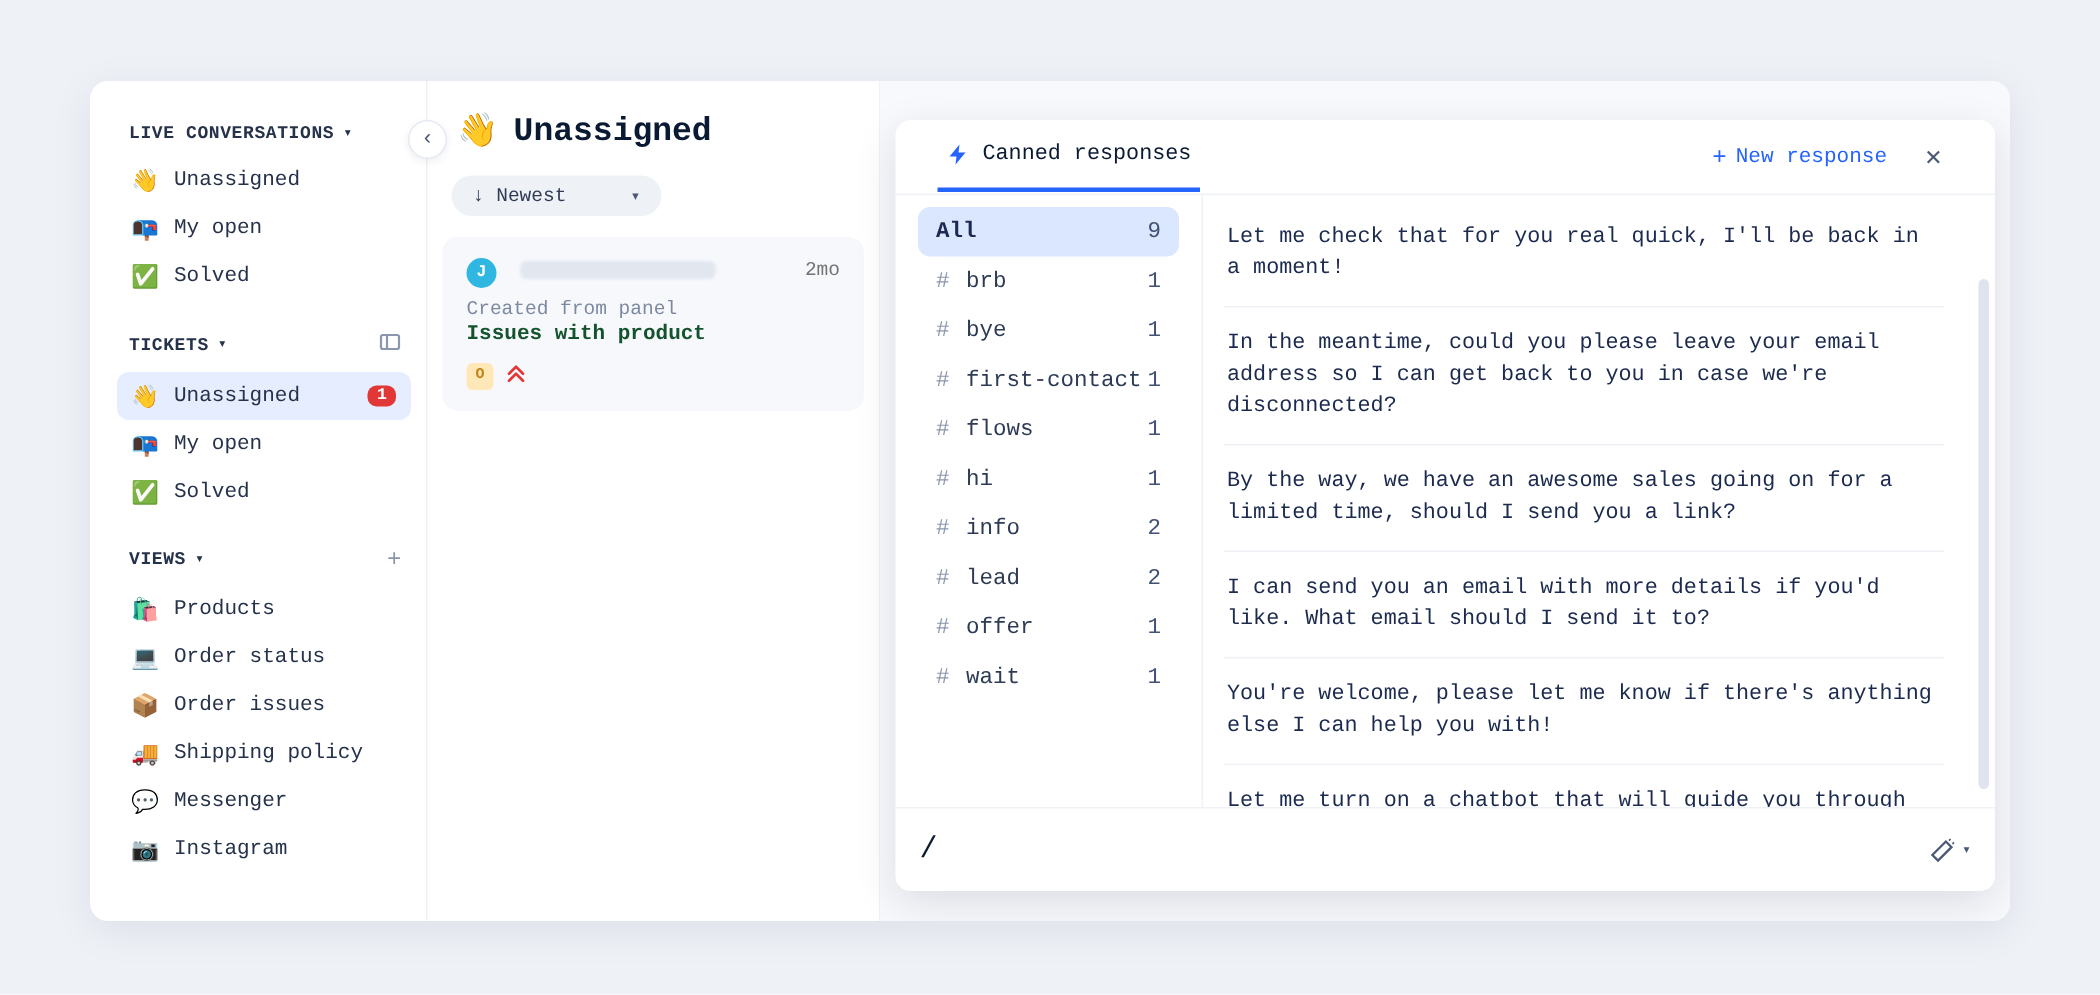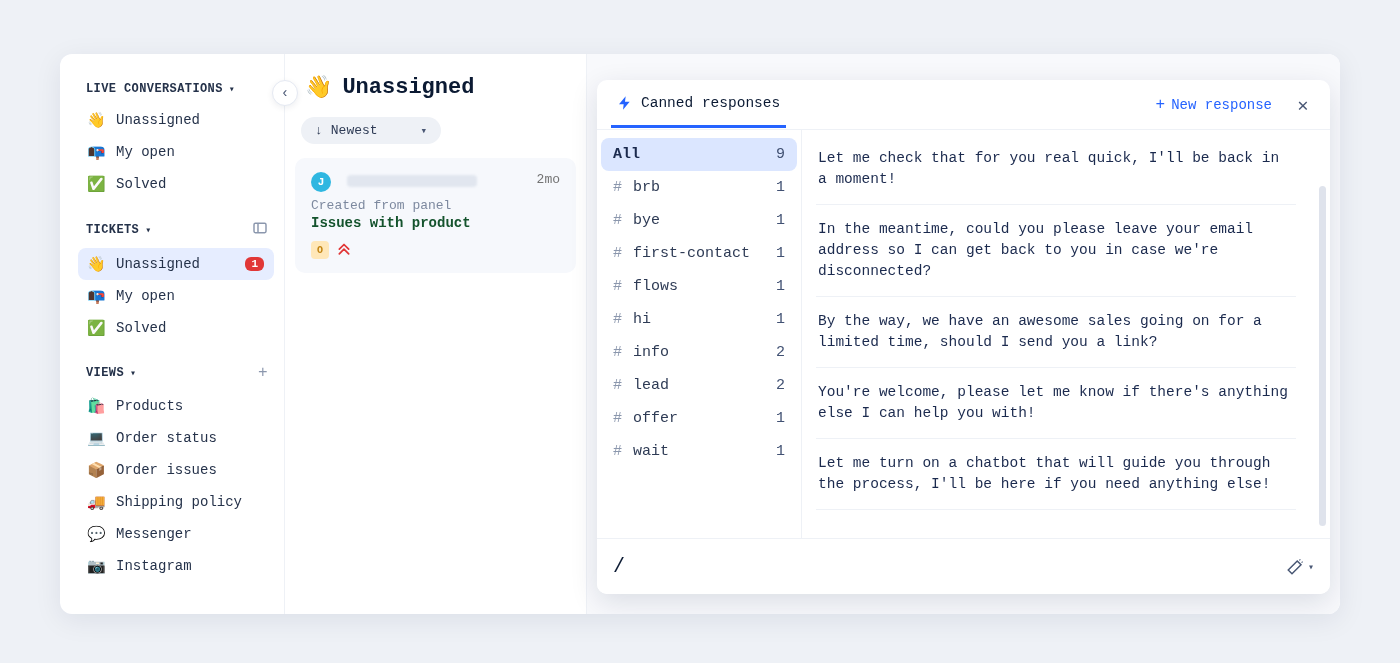--- a/index.html
+++ b/index.html
@@ -135,21 +135,21 @@
     position: absolute;
     left: 10px; right: 10px; top: 26px; bottom: 20px;
     background: #fff;
     border-radius: 10px;
     box-shadow: 0 8px 28px rgba(10,25,60,0.12);
     display: flex; flex-direction: column;
     overflow: hidden;
   }
   .pop-header {
     display: flex; align-items: center;
-    padding: 0 14px;
+    padding: 0 28px;
     border-bottom: 1px solid #eef1f6;
     height: 50px;
   }
   .pop-tab {
     display: flex; align-items: center; gap: 8px;
     font-size: 14.5px; color: #0b1a33;
     padding: 14px 6px;
     border-bottom: 3px solid #2563ff;
     font-weight: 500;
   }
@@ -162,21 +162,21 @@
   }
   .close-x {
     font-size: 18px; color: #4a5875; cursor: pointer;
     width: 26px; height: 26px; display: flex; align-items: center; justify-content: center;
   }
 
   .pop-body { flex: 1; display: flex; overflow: hidden; }
   .cat-list {
     width: 205px;
     border-right: 1px solid #eef1f6;
-    padding: 8px 4px;
+    padding: 8px 15px;
     overflow-y: auto;
   }
   .cat-item {
     display: flex; align-items: center; justify-content: space-between;
     padding: 8px 12px;
     border-radius: 8px;
     font-size: 15px;
     color: #2e3b55;
     cursor: pointer;
   }
@@ -405,20 +405,21 @@
           <div class="cat-item">
             <span><span class="hash">#</span> <span>wait</span></span>
             <span class="cat-count">1</span>
           </div>
         </div>
 
         <div class="resp-list">
           <div class="resp-item">Let me check that for you real quick, I'll be back in a moment!</div>
           <div class="resp-item">In the meantime, could you please leave your email address so I can get back to you in case we're disconnected?</div>
           <div class="resp-item">By the way, we have an awesome sales going on for a limited time, should I send you a link?</div>
+          <div class="resp-item">I can send you an email with more details if you'd like. What email should I send it to?</div>
           <div class="resp-item">You're welcome, please let me know if there's anything else I can help you with!</div>
           <div class="resp-item">Let me turn on a chatbot that will guide you through the process, I'll be here if you need anything else!</div>
 
           <div class="scroll-stub"></div>
         </div>
       </div>
 
       <div class="compose">
         <div class="slash">/</div>
         <div class="wand">

